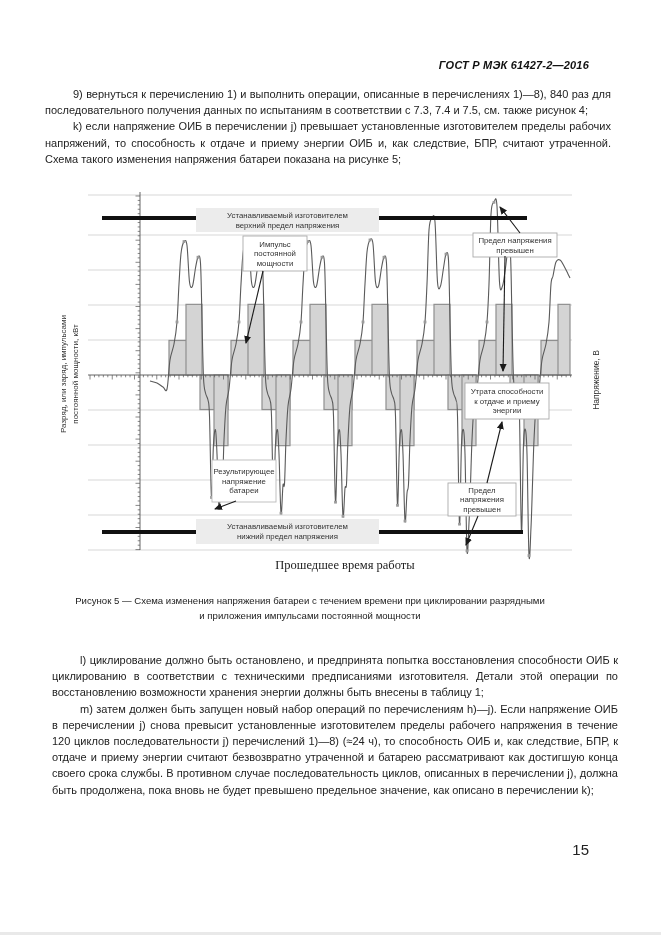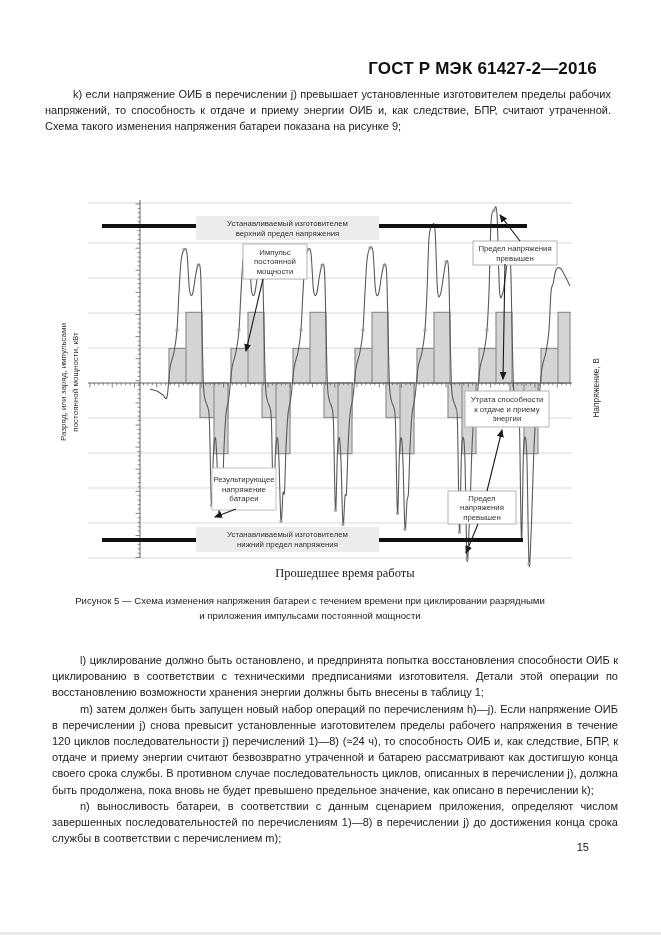--- a/index.html
+++ b/index.html
@@ -1,47 +1,48 @@
 <!DOCTYPE html>
 <html><head>
 <meta charset="utf-8">
 <style>
   html,body{margin:0;padding:0;}
   body{
     width:661px;height:935px;position:relative;background:#ffffff;
     font-family:"Liberation Sans", sans-serif;color:#1c1c1c;overflow:hidden;
   }
   .hdr{
-    position:absolute;top:59px;right:64px;font-size:17px;font-weight:bold;
-    color:#111;letter-spacing:.2px;
+    position:absolute;top:59px;right:72px;font-size:11px;font-weight:bold;
+    color:#111;letter-spacing:.2px;font-style:italic;
   }
   .bodytext{
     position:absolute;left:45px;width:566px;font-size:11px;line-height:16.2px;
     text-align:justify;color:#222;
   }
   .bodytext p{margin:0;text-indent:28px;}
   .upper-block{top:86px;}
   .lower-block{top:652px;margin-left:7px;}
   .caption{
     position:absolute;top:594px;left:20px;width:580px;text-align:center;
     font-size:9.6px;line-height:14.5px;color:#222;
   }
   .pagenum{
-    position:absolute;top:841px;right:72px;font-size:11px;color:#222;
-  }
-  .figure-wrap{position:absolute;left:30px;top:193px;width:610px;height:396px;}
+    position:absolute;top:841px;right:72px;font-size:15px;color:#222;
+  }
+  .figure-wrap{position:absolute;left:30px;top:185px;width:610px;height:396px;}
   .bottom-edge{position:absolute;left:0;bottom:0;width:100%;height:3px;background:#e9e9e9;}
 </style>
 </head>
 <body>
 
 <div class="hdr">ГОСТ Р МЭК 61427-2—2016</div>
 
 <div class="bodytext upper-block">
-  <p>k) если напряжение ОИБ в перечислении j) превышает установленные изготовителем пределы рабочих напряжений, то способность к отдаче и приему энергии ОИБ и, как следствие, БПР, считают утраченной. Схема такого изменения напряжения батареи показана на рисунке 9;</p>
+  <p>9) вернуться к перечислению 1) и выполнить операции, описанные в перечислениях 1)—8), 840 раз для последовательного получения данных по испытаниям в соответствии с 7.3, 7.4 и 7.5, см. также рисунок 4;</p>
+  <p>k) если напряжение ОИБ в перечислении j) превышает установленные изготовителем пределы рабочих напряжений, то способность к отдаче и приему энергии ОИБ и, как следствие, БПР, считают утраченной. Схема такого изменения напряжения батареи показана на рисунке 5;</p>
 </div>
 
 <div class="figure-wrap">
   <svg id="fig-svg" width="610" height="396" viewBox="30 193 610 396" preserveAspectRatio="none">
       <defs>
         <marker id="ah" markerWidth="9" markerHeight="8" refX="7" refY="3.5" orient="auto" markerUnits="userSpaceOnUse">
           <path d="M0,0 L8,3.5 L0,7 Z" fill="#1a1a1a"></path>
         </marker>
       </defs>
       <g>
@@ -363,17 +364,16 @@
 </div>
 
 <div class="caption">
   <span>Рисунок 5 — Схема изменения напряжения батареи с течением времени при циклировании разрядными</span><br>
   <span>и приложения импульсами постоянной мощности</span>
 </div>
 
 <div class="bodytext lower-block">
   <p>l) циклирование должно быть остановлено, и предпринята попытка восстановления способности ОИБ к циклированию в соответствии с техническими предписаниями изготовителя. Детали этой операции по восстановлению возможности хранения энергии должны быть внесены в таблицу 1;</p>
   <p>m) затем должен быть запущен новый набор операций по перечислениям h)—j). Если напряжение ОИБ в перечислении j) снова превысит установленные изготовителем пределы рабочего напряжения в течение 120 циклов последовательности j) перечислений 1)—8) (≈24 ч), то способность ОИБ и, как следствие, БПР, к отдаче и приему энергии считают безвозвратно утраченной и батарею рассматривают как достигшую конца своего срока службы. В противном случае последовательность циклов, описанных в перечислении j), должна быть продолжена, пока вновь не будет превышено предельное значение, как описано в перечислении k);</p>
-  <p>n) выносливость батареи, в соответствии с данным сценарием приложения, определяют числом завершенных последовательностей по перечислениям 1)—8) в перечислении j) до достижения конца срока службы в соответствии с перечислением m);</p>
 </div>
 
 <div class="pagenum">15</div>
 <div class="bottom-edge"></div>
 
 </body></html>

